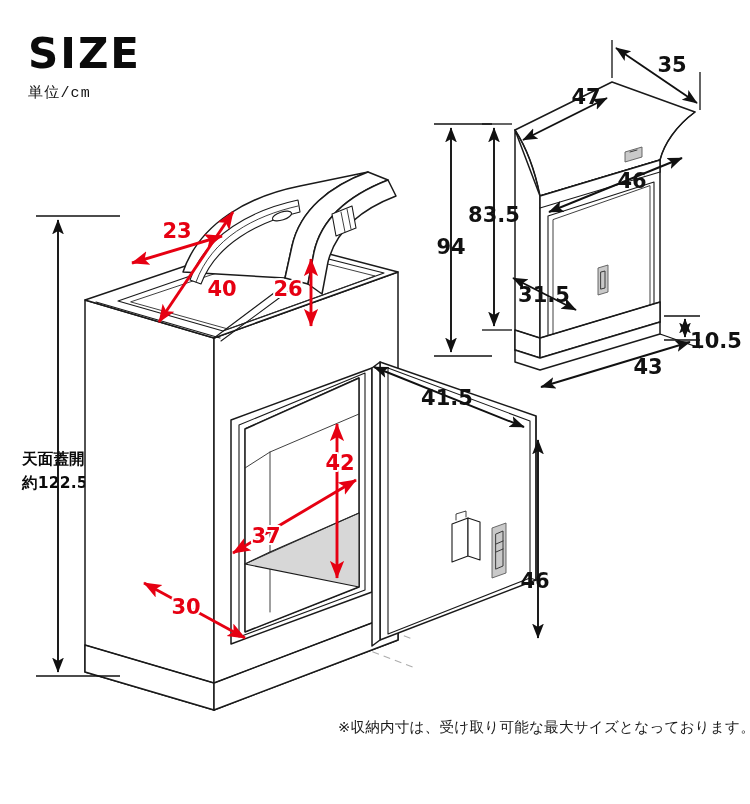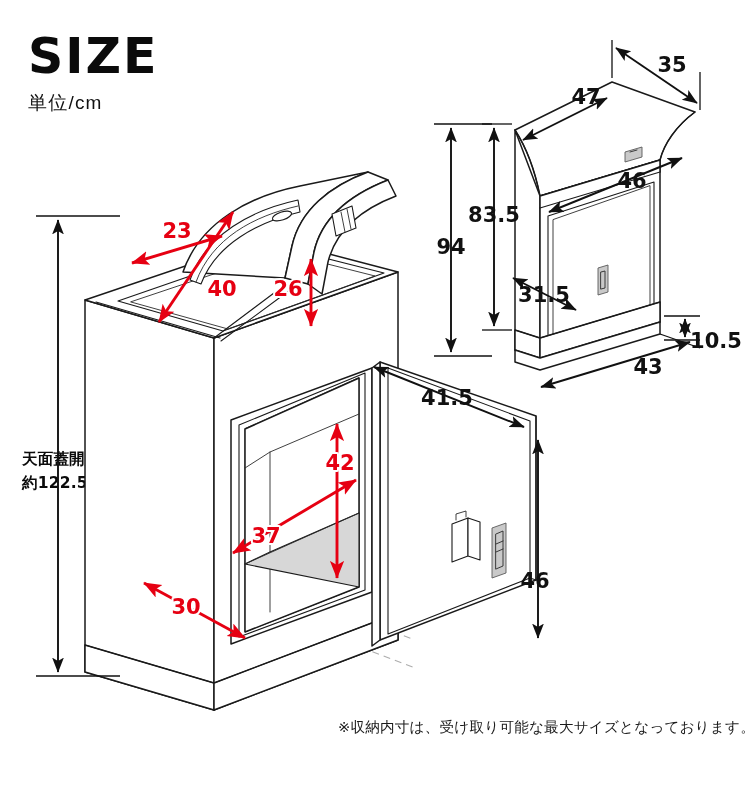--- a/index.html
+++ b/index.html
@@ -9,26 +9,26 @@
     background:#ffffff;
     font-family:"Liberation Sans","DejaVu Sans",sans-serif;
     overflow:hidden;
     position:relative;
   }
   #root{position:relative;width:750px;height:804px;}
 
   
   .heading{position:absolute;left:28px;top:34px;}
   .heading .title{
-    font-size:49px;font-weight:bold;letter-spacing:2px;line-height:.95;
+    font-size:42px;font-weight:bold;letter-spacing:2px;line-height:.95;
     color:#0b0b0b;font-family:"DejaVu Sans","Liberation Sans",sans-serif;
   }
   .heading .unit{
-    margin-top:9px;font-size:19px;letter-spacing:1.2px;color:#111;
-    font-family:Liberation Sans, sans-serif;
+    margin-top:9px;font-size:15px;letter-spacing:1.2px;color:#111;
+    font-family:Liberation Mono, monospace;
   }
 
   
   .footnote{
     position:absolute;left:338px;top:718px;
     font-size:14.6px;color:#1a1a1a;letter-spacing:.2px;white-space:nowrap;
     font-family:"DejaVu Sans","Liberation Sans",sans-serif;
   }
 
   

